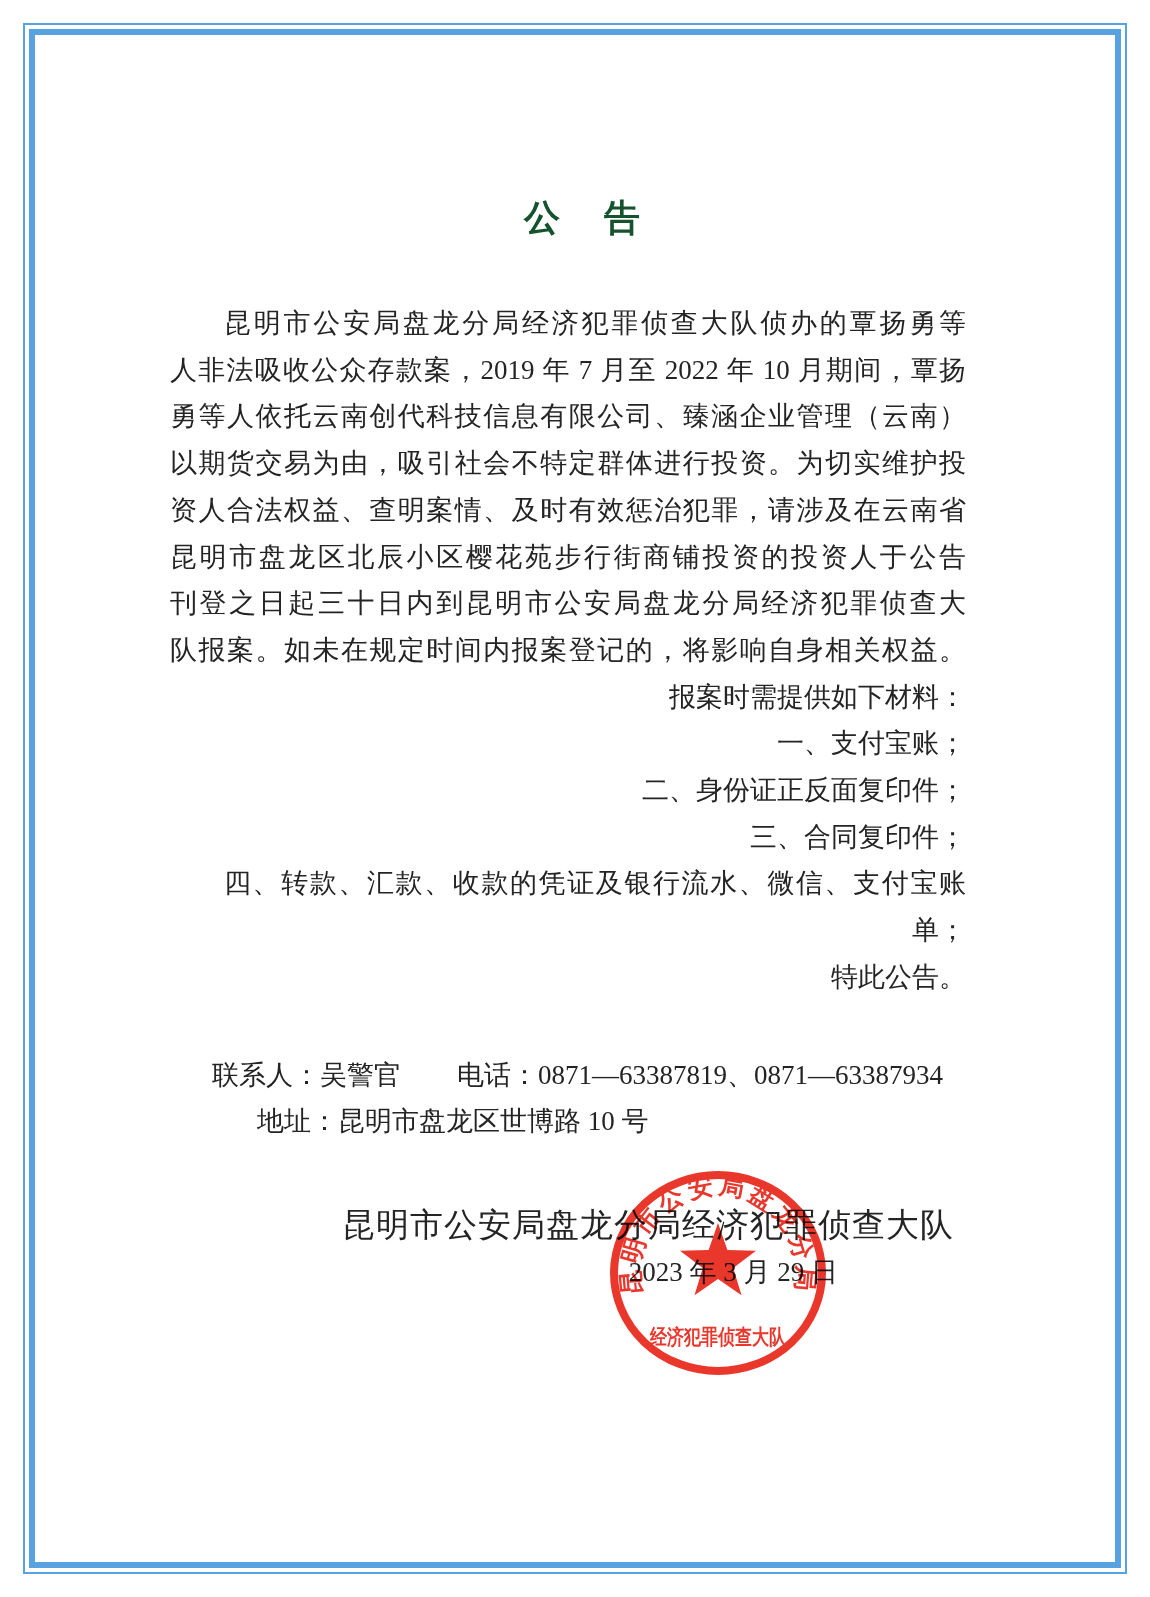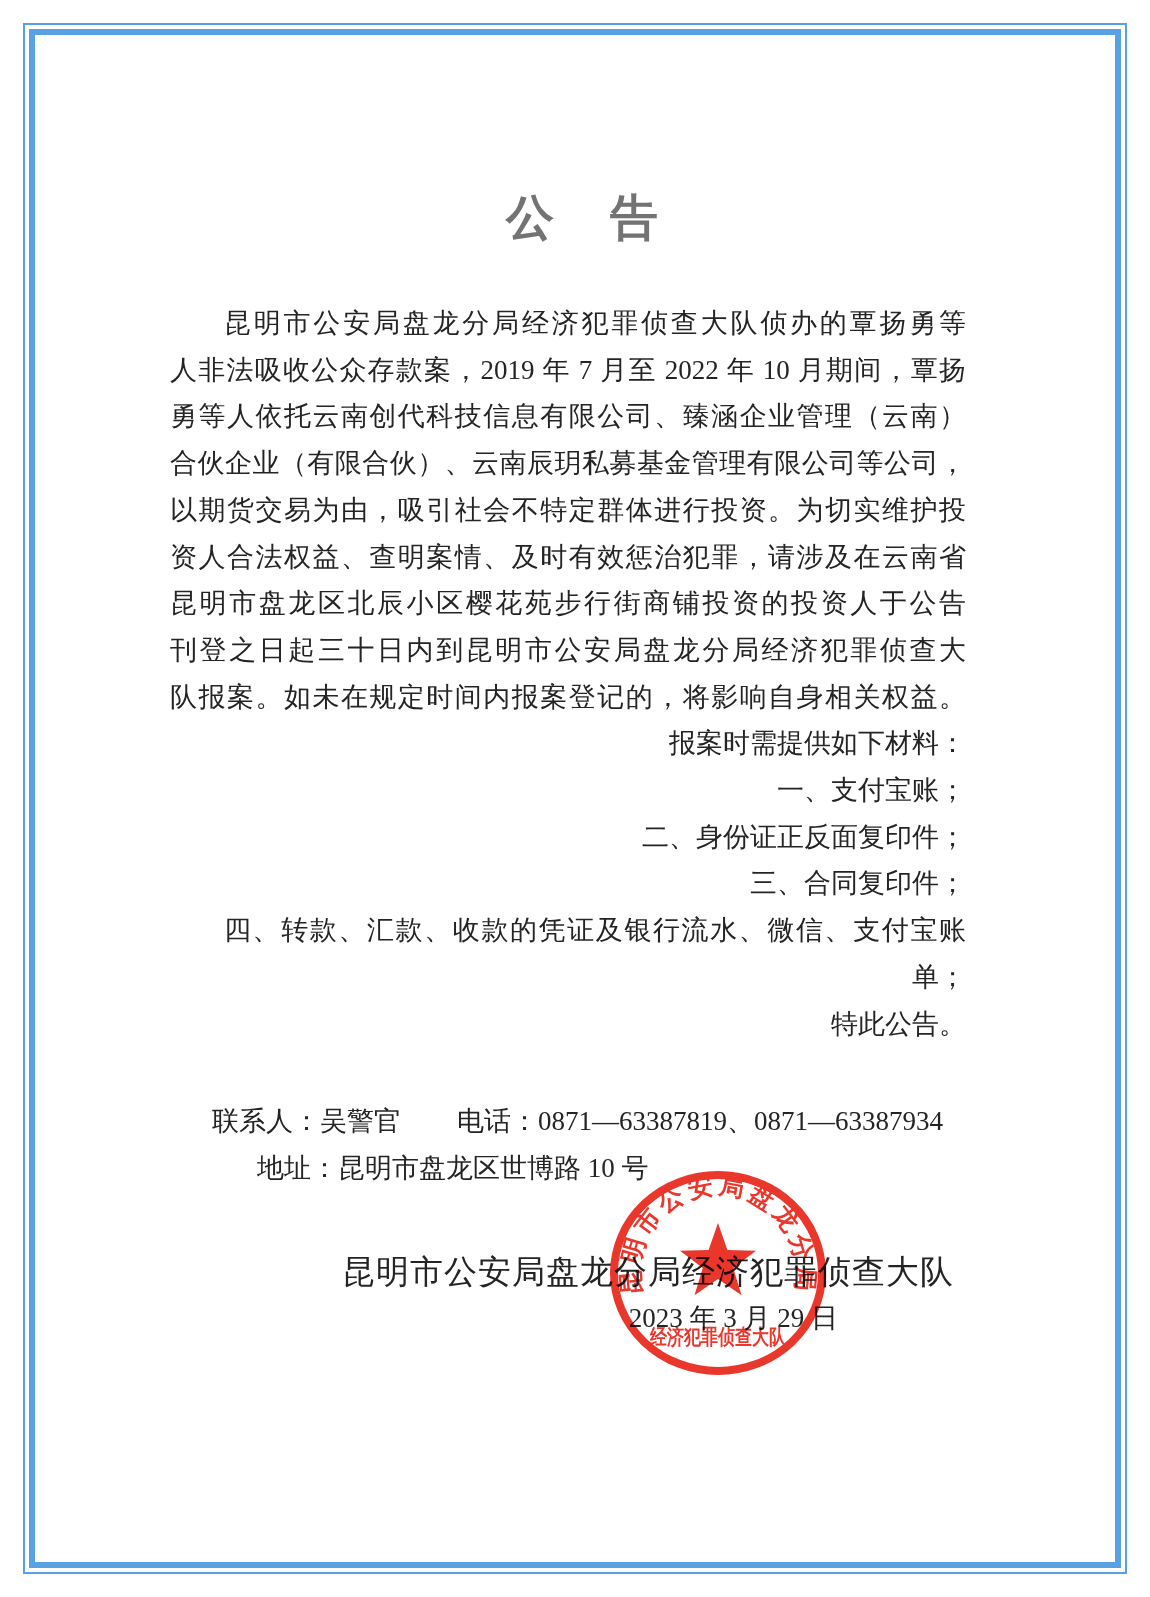--- a/index.html
+++ b/index.html
@@ -11,21 +11,21 @@
   .page{
     position:relative;width:1150px;height:1597px;background:#ffffff;
     font-family:"Liberation Serif","DejaVu Serif",serif;
     color:var(--ink,#242424);overflow:hidden;
   }
   .frame-outer{position:absolute;top:23px;left:23px;right:23px;bottom:23px;border:2px solid var(--border-blue,#58a2e2);}
   .frame-inner{position:absolute;top:29px;left:29px;right:29px;bottom:29px;border:6px solid var(--border-blue,#58a2e2);}
   .content{position:absolute;left:170px;top:0;width:796px;}
   .title{
     margin:190px 0 0;padding-left:32px;text-align:center;
-    font-size:48px;font-weight:bold;line-height:56px;letter-spacing:4px;color:#737373;
+    font-size:36px;font-weight:bold;line-height:56px;letter-spacing:4px;color:#14532d;
   }
   .body-text{margin-top:54px;font-size:27px;line-height:46.7px;}
   .line{min-height:46.7px;text-align:right;}
   .line.justify{text-align:justify;text-align-last:justify;}
   .line.indent{text-indent:54px;}
   .contact-row{margin-top:51px;padding-left:42px;font-size:27px;line-height:46.7px;white-space:nowrap;}
   .contact-gap{display:inline-block;width:56px;}
   .address-row{padding-left:87px;font-size:27px;line-height:46.7px;white-space:nowrap;}
   .signature-org{margin-top:57px;text-align:right;padding-right:12px;font-size:33px;line-height:46.7px;letter-spacing:1px;}
   .signature-date{text-align:right;padding-right:128px;font-size:27px;line-height:46.7px;}
@@ -45,21 +45,20 @@
   <div class="frame-outer"></div>
   <div class="frame-inner"></div>
 
   <div class="content">
     <h1 class="title">公　告</h1>
 
     <div class="body-text">
       <div class="line indent justify">昆明市公安局盘龙分局经济犯罪侦查大队侦办的覃扬勇等</div>
       <div class="line justify">人非法吸收公众存款案，2019 年 7 月至 2022 年 10 月期间，覃扬</div>
       <div class="line justify">勇等人依托云南创代科技信息有限公司、臻涵企业管理（云南）</div>
-      <div class="line justify">合伙企业（有限合伙）、云南辰玥私募基金管理有限公司等公司，</div>
       <div class="line justify">以期货交易为由，吸引社会不特定群体进行投资。为切实维护投</div>
       <div class="line justify">资人合法权益、查明案情、及时有效惩治犯罪，请涉及在云南省</div>
       <div class="line justify">昆明市盘龙区北辰小区樱花苑步行街商铺投资的投资人于公告</div>
       <div class="line justify">刊登之日起三十日内到昆明市公安局盘龙分局经济犯罪侦查大</div>
       <div class="line justify">队报案。如未在规定时间内报案登记的，将影响自身相关权益。</div>
       <div class="line indent">报案时需提供如下材料：</div>
       <div class="line indent">一、支付宝账；</div>
       <div class="line indent">二、身份证正反面复印件；</div>
       <div class="line indent">三、合同复印件；</div>
       <div class="line indent justify">四、转款、汇款、收款的凭证及银行流水、微信、支付宝账</div>

